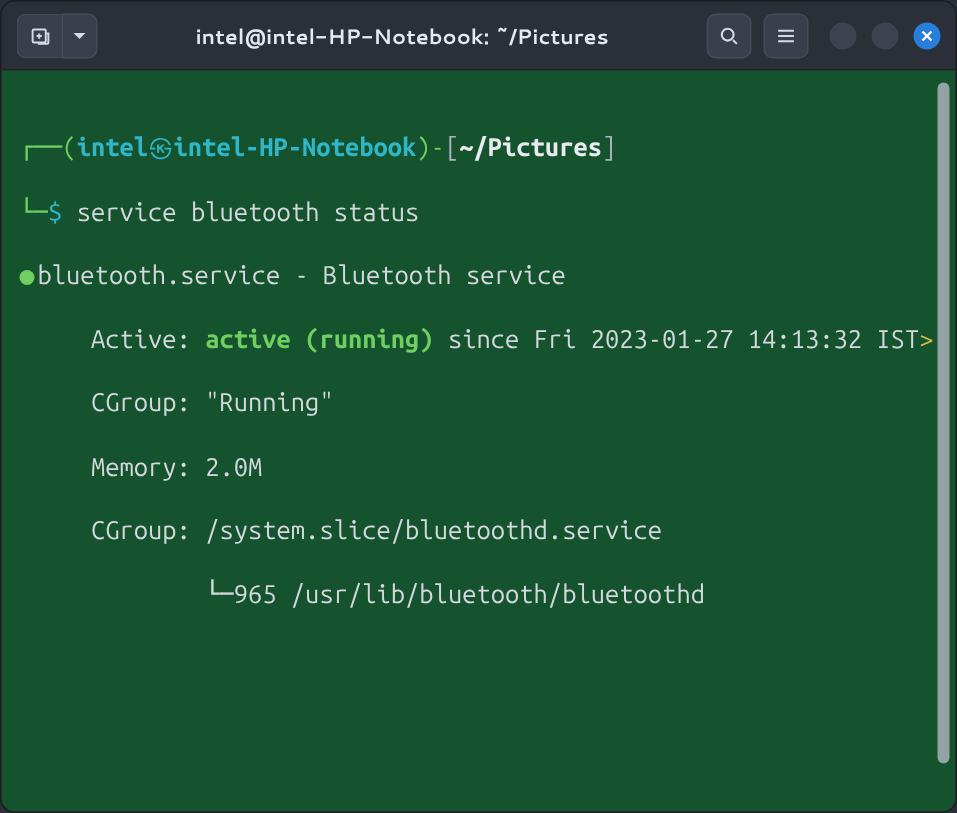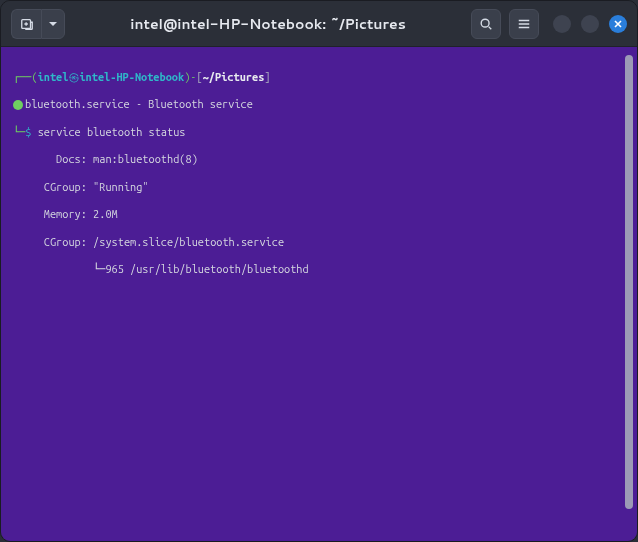--- a/index.html
+++ b/index.html
@@ -44,23 +44,23 @@
     font-family: Cantarell, "Segoe UI", sans-serif;
     font-size: 14px;
     font-weight: 600;
   }
   .win-dots { display: flex; gap: 10px; margin-left: 6px; }
   .dot { width: 18px; height: 18px; border-radius: 50%; background: #3e4350; }
   .dot.close { background: #2a7edb; display:flex; align-items:center; justify-content:center; color:#fff; font-size:10px;}
   .terminal {
     position: relative;
     height: calc(100% - 46px);
-    background: #4c1d95;
-    padding: 10px 4px 10px 12px;
-    font-size: 11px;
+    background: #14532d;
+    padding: 20px 4px 10px 12px;
+    font-size: 17px;
     line-height: 1.25;
     color: #d5d8df;
     white-space: pre;
     overflow: hidden;
   }
   .scrollbar {
     position: absolute;
     top: 8px; right: 4px;
     width: 8px; height: 92%;
     background: #aab0bc;
@@ -123,24 +123,24 @@
     <div class="dot close">
       <svg width="10" height="10" viewBox="0 0 10 10" stroke="#fff" stroke-width="1.6">
           <path d="M2 2l6 6M8 2l-6 6"></path>
         </svg>
     </div>
   </div>
 </div>
 
 <div class="terminal">
 <div><span class="c-green">┌──(</span><span class="c-cyan-b">intel</span><span class="c-cyan">㉿</span><span class="c-cyan-b">intel-HP-Notebook</span><span class="c-green">)-</span><span class="c-gray">[</span><span class="c-white-b">~/Pictures</span><span class="c-gray">]</span></div>
+<div><span class="c-green">└─</span><span class="c-cyan">$</span><span> service bluetooth status</span></div>
 <div><span class="bullet"></span><span>bluetooth.service - Bluetooth service</span></div>
-<div><span class="c-green">└─</span><span class="c-cyan">$</span><span> service bluetooth status</span></div>
-<div><span>       Docs: </span><span>man:bluetoothd(8)</span></div>
+<div><span>     Active: </span><span class="c-green-b">active (running)</span><span> since Fri 2023-01-27 14:13:32 IST</span><span class="c-yellow">&gt;</span></div>
 <div><span>     CGroup: </span><span>"Running"</span></div>
 <div><span>     Memory: </span><span>2.0M</span></div>
-<div><span>     CGroup: </span><span>/system.slice/bluetooth.service</span></div>
+<div><span>     CGroup: </span><span>/system.slice/bluetoothd.service</span></div>
 <div>             └─965 /usr/lib/bluetooth/bluetoothd</div>
 <div> </div>
 
 
 <div class="scrollbar"></div>
 </div>
 
 </body></html>

